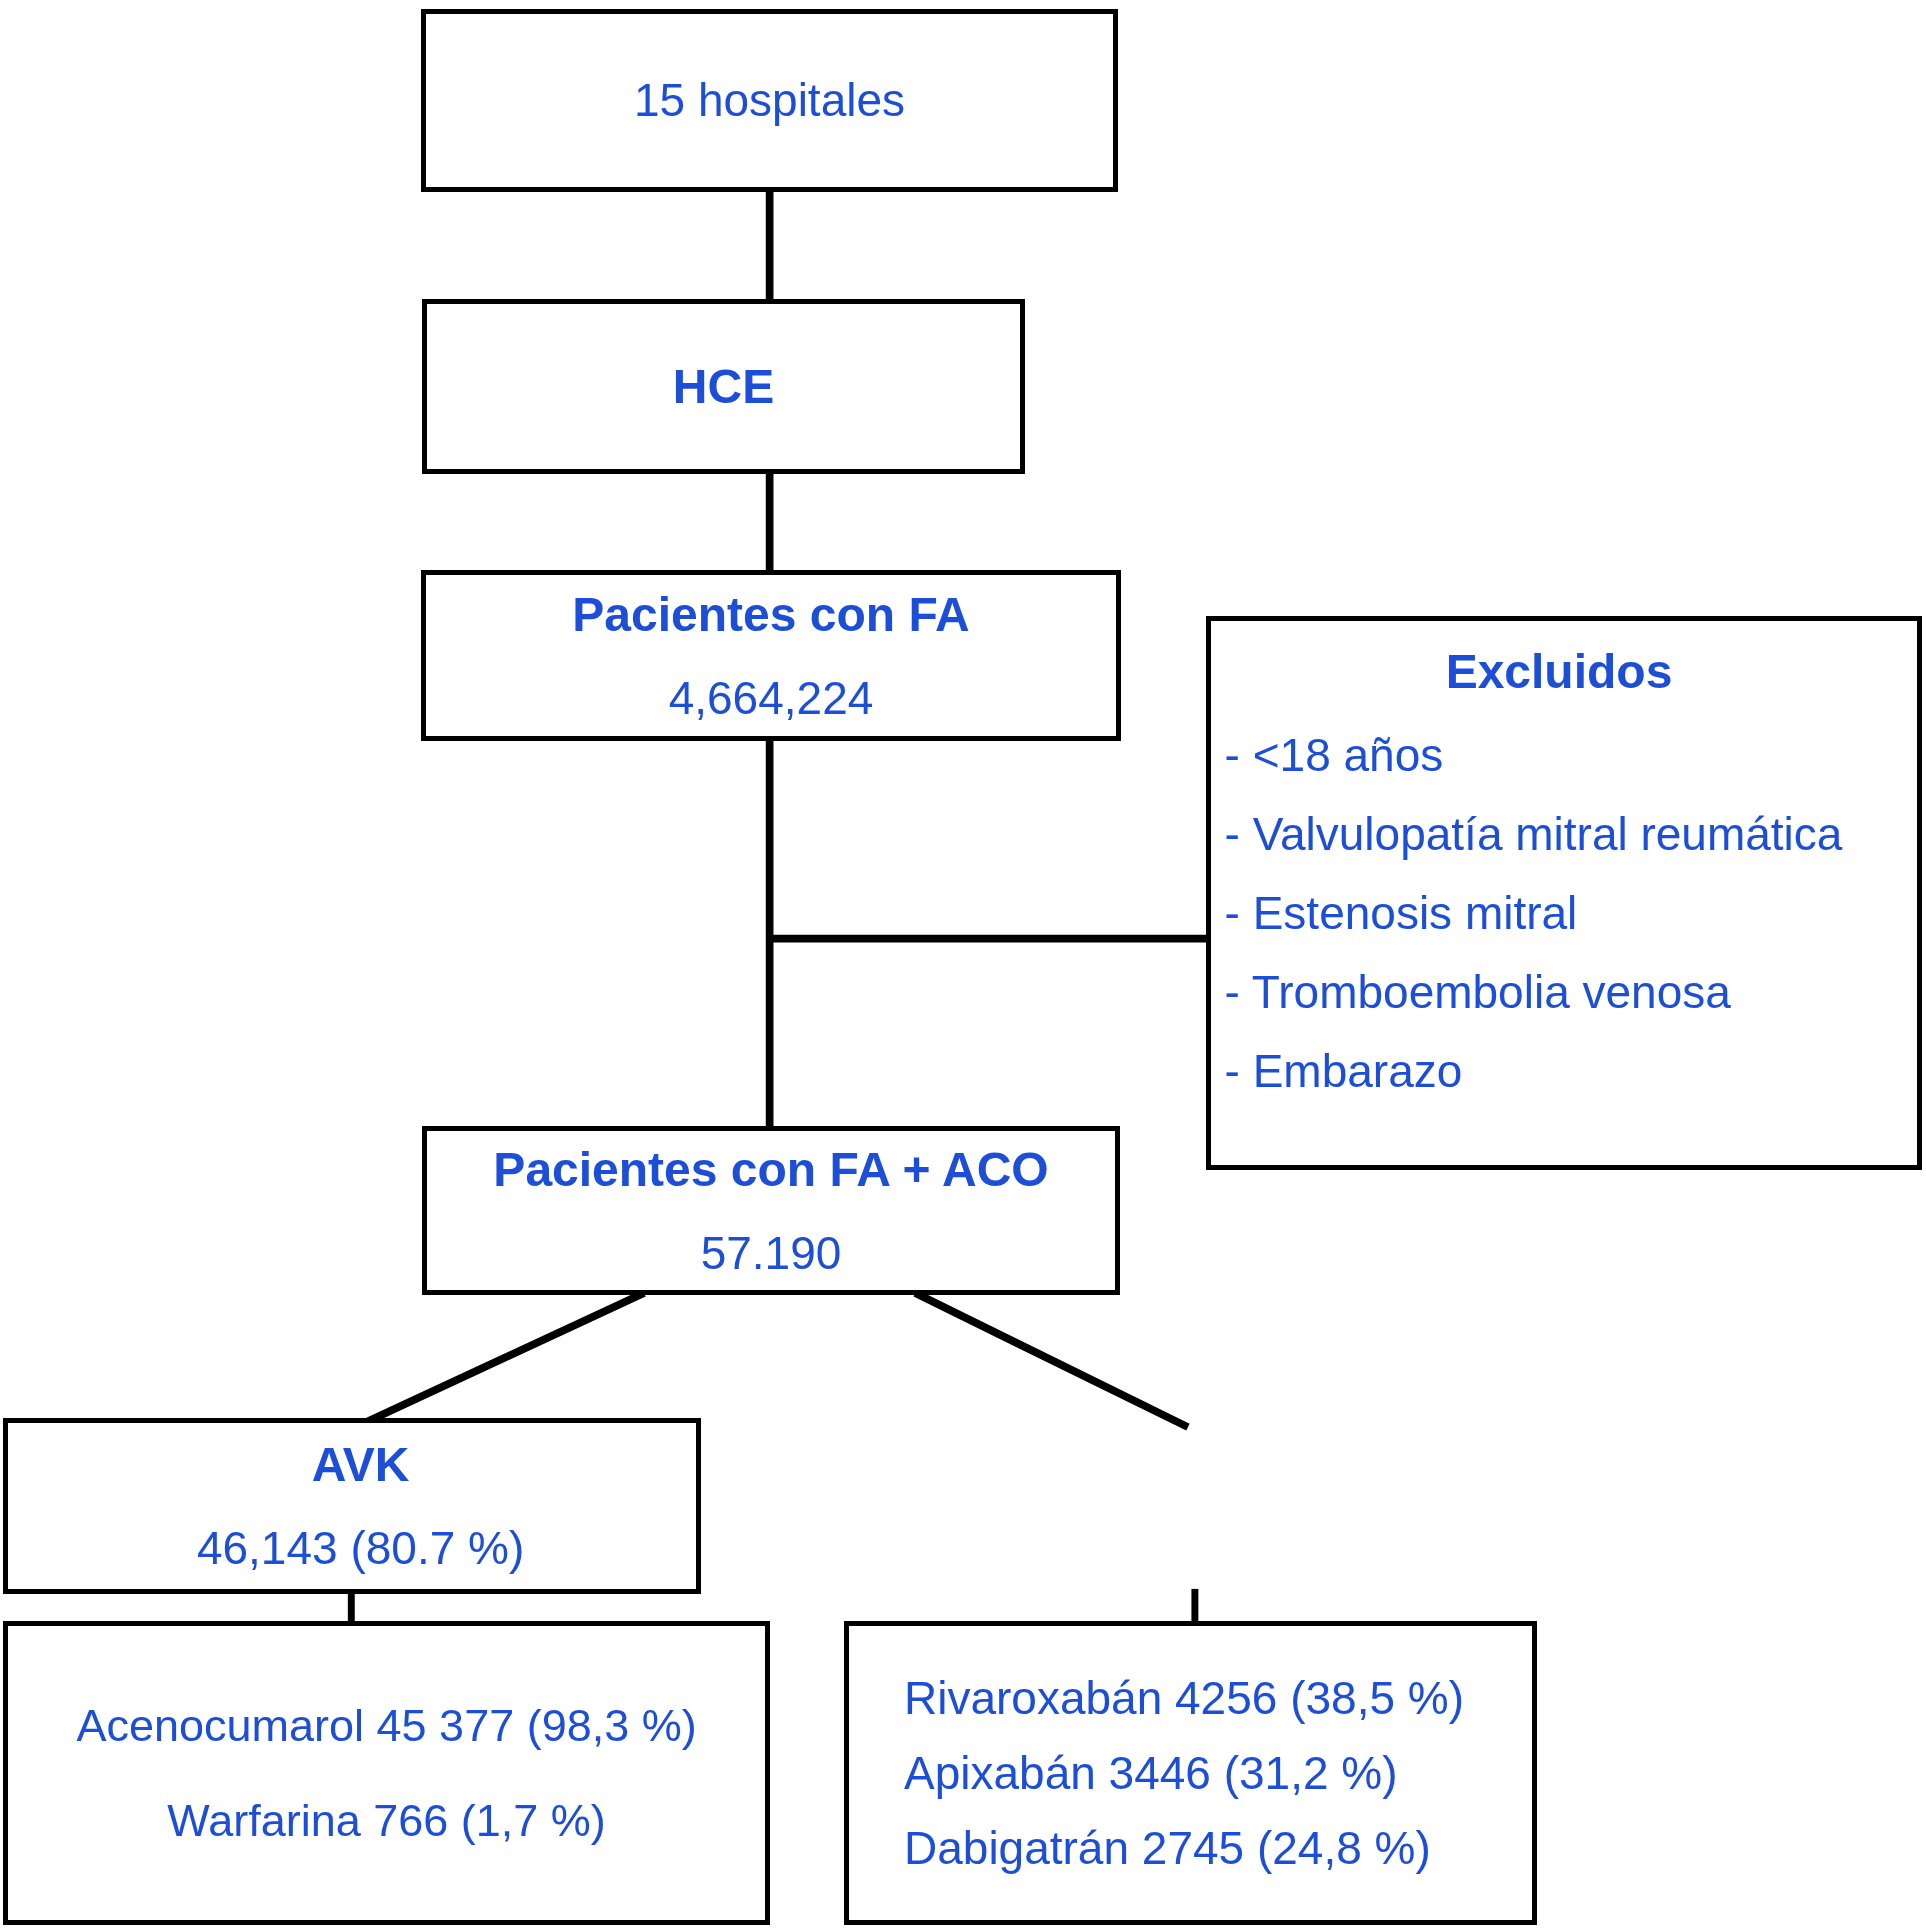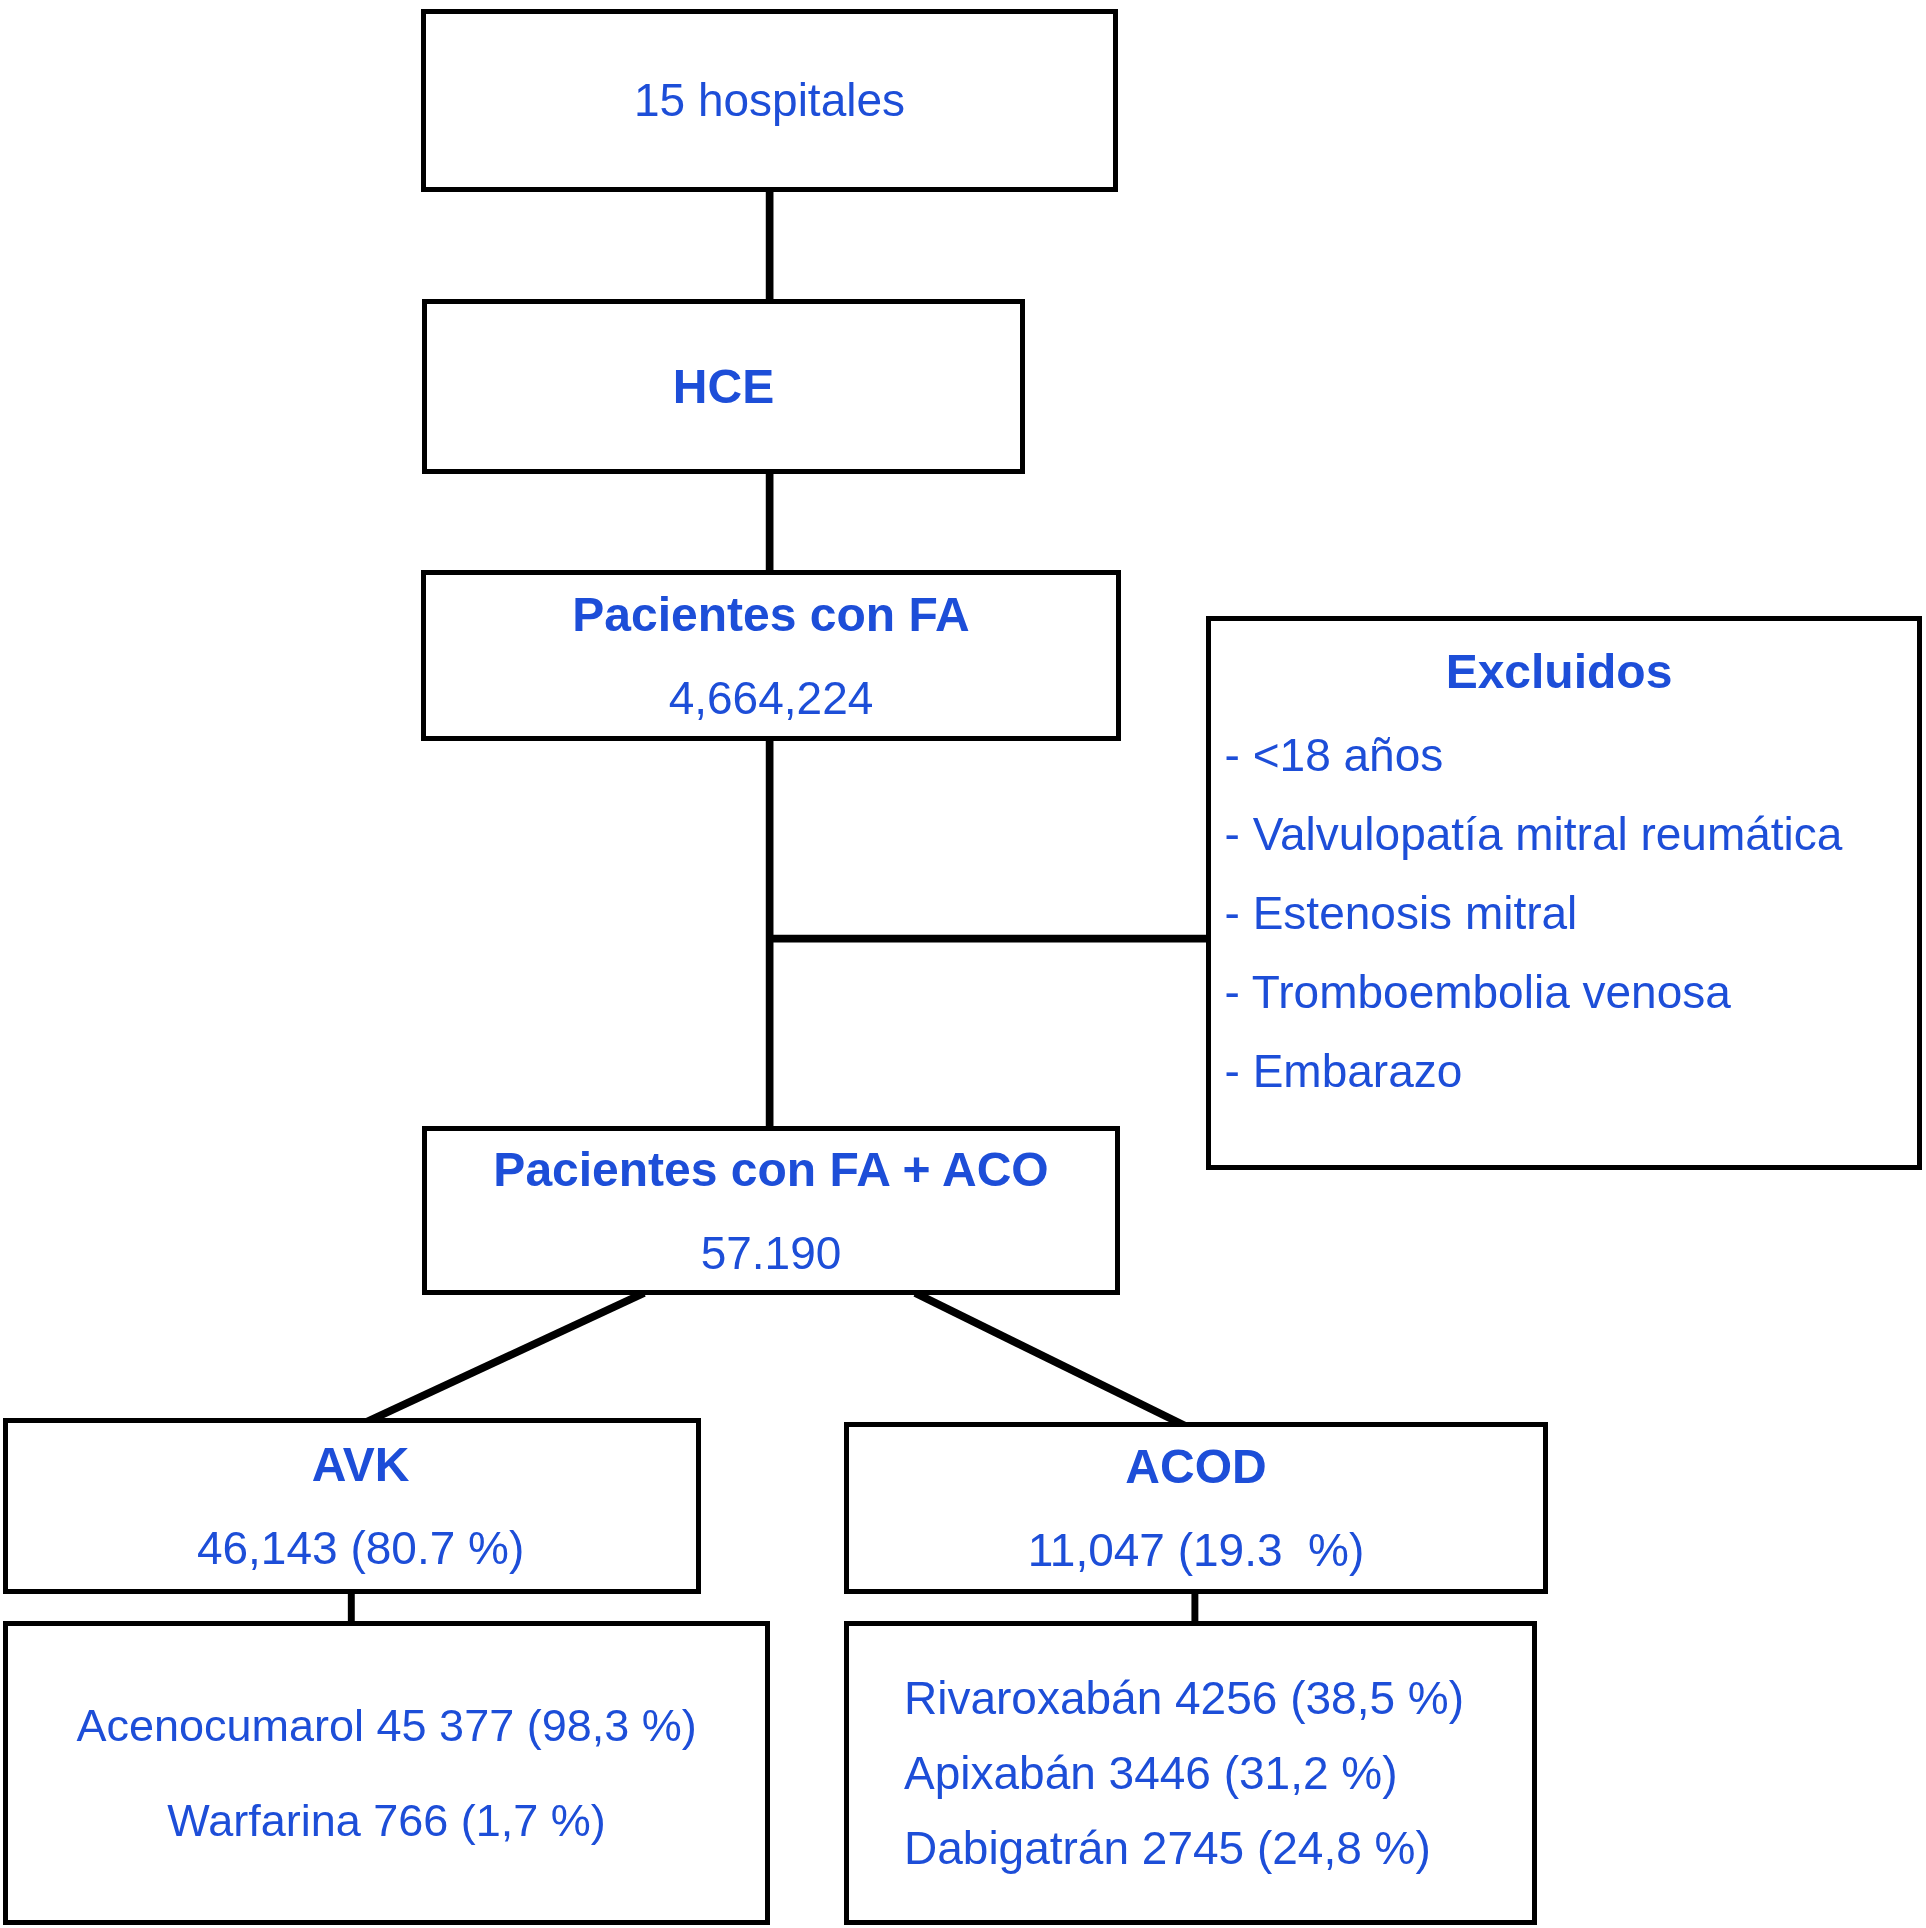--- a/index.html
+++ b/index.html
@@ -150,24 +150,20 @@
   <div class="box two-line" id="box-fa-aco">
     <div class="box-title">Pacientes con FA + ACO</div>
     <div class="box-value">57.190</div>
   </div>
 
   <div class="box two-line" id="box-avk">
     <div class="box-title">AVK</div>
     <div class="box-value">46,143 (80.7 %)</div>
   </div>
 
-  <div class="box two-line" id="box-acod">
-    <div class="box-title">ACOD</div>
-    <div class="box-value">11,047 (19.3  %)</div>
-  </div>
 
   <div class="box" id="box-avk-detail">
     <div class="detail-line">Acenocumarol 45 377 (98,3 %)</div>
     <div class="detail-line">Warfarina 766 (1,7 %)</div>
   </div>
 
   <div class="box" id="box-acod-detail">
     <ul class="detail-list">
       <li>Rivaroxabán 4256 (38,5 %)</li>
       <li>Apixabán 3446 (31,2 %)</li>

